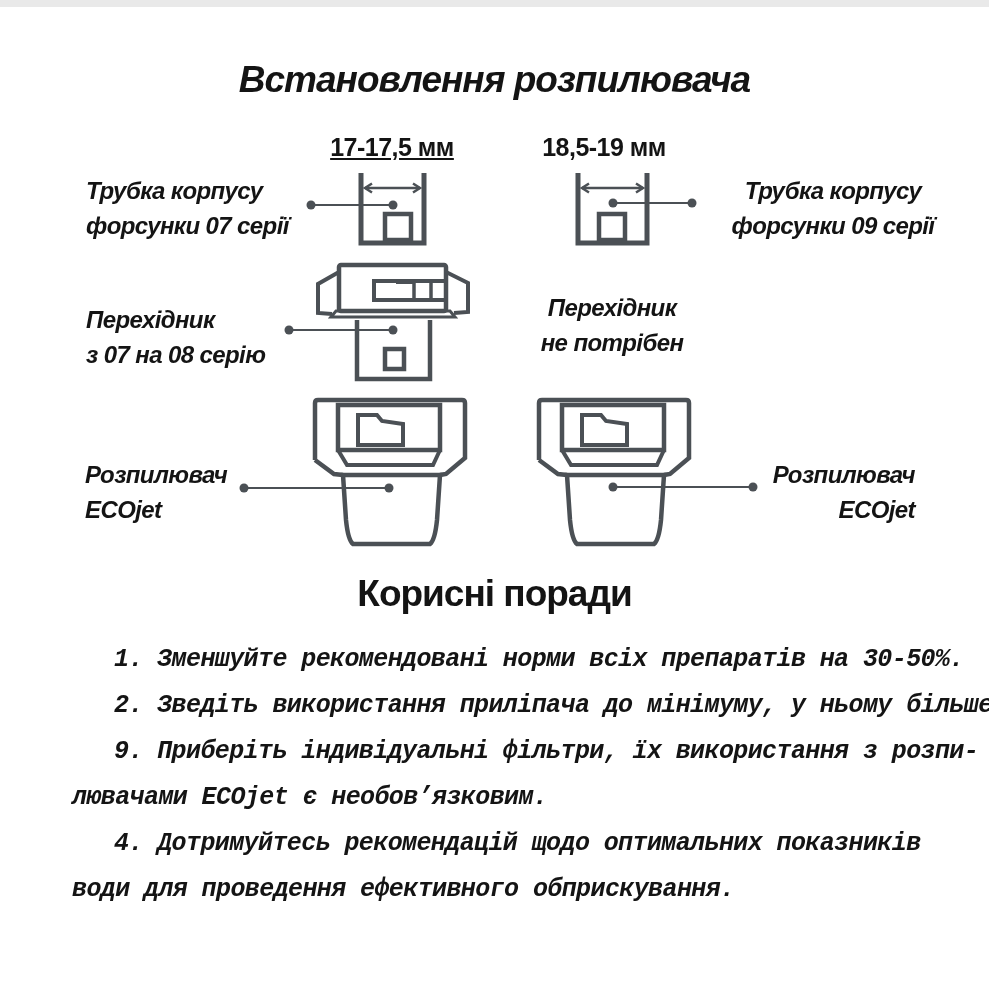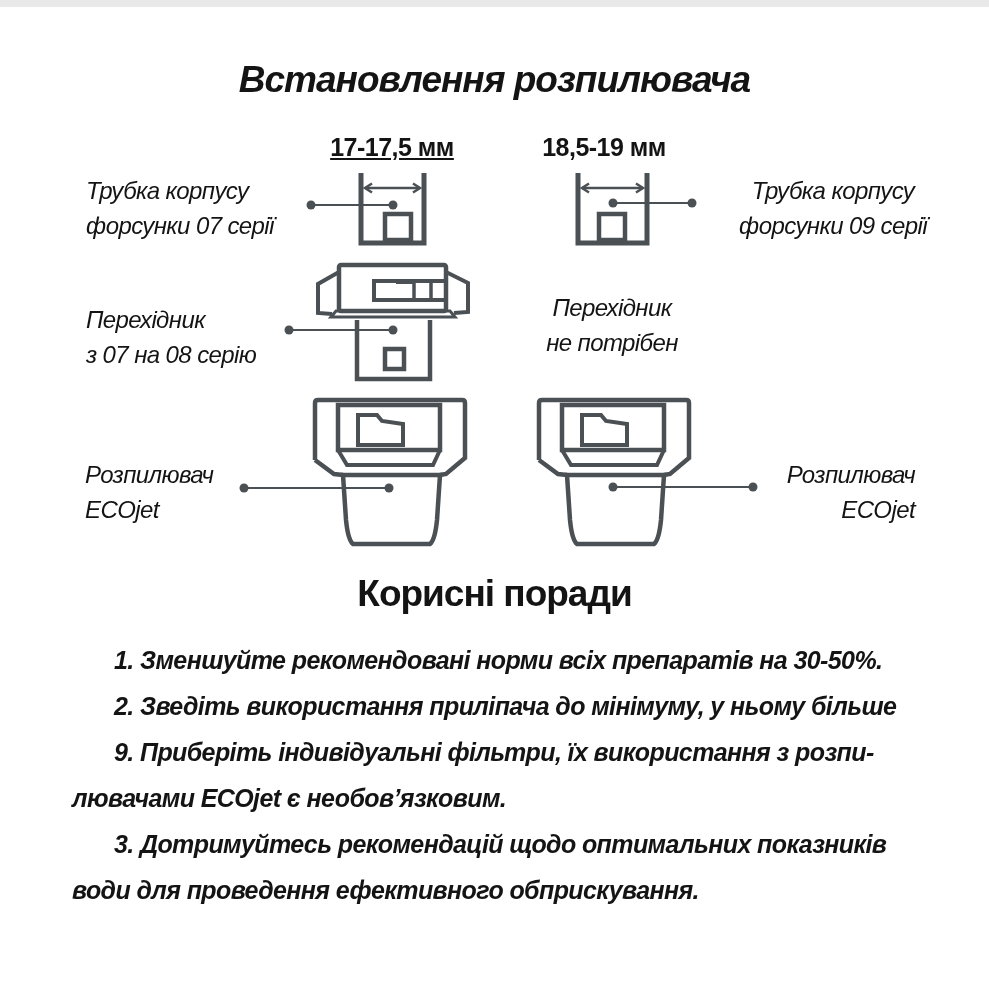--- a/index.html
+++ b/index.html
@@ -44,21 +44,21 @@
     font-weight: bold;
     letter-spacing: -0.5px;
     white-space: nowrap;
   }
   .meas-left  { left: 292px; top: 126px; text-decoration: underline; }
   .meas-right { left: 504px; top: 126px; }
   .lbl {
     position: absolute;
     font-size: 24px;
     line-height: 35px;
-    font-weight: normal;
+    font-weight: bold;
     font-style: italic;
     letter-spacing: -0.6px;
     white-space: nowrap;
   }
   .tube-lbl-left    { left: 86px;  top: 166px; text-align: left; }
   .tube-lbl-right   { left: 703px; top: 166px; width: 260px; text-align: center; }
   .adapter-lbl-left { left: 86px;  top: 295px; text-align: left; }
   .adapter-lbl-right{ left: 502px; top: 283px; width: 220px; text-align: center; }
   .sprayer-lbl-left { left: 85px;  top: 450px; text-align: left; }
   .sprayer-lbl-right{ left: 715px; top: 450px; width: 200px; text-align: right; }
@@ -75,20 +75,21 @@
   .tips {
     position: absolute;
     left: 72px;
     top: 630px;
     width: 860px;
     font-size: 25px;
     line-height: 46px;
     font-weight: bold;
     font-style: italic;
     letter-spacing: -0.6px;
+    font-family: Liberation Mono, monospace;
   }
   .tip-line { white-space: nowrap; }
   .tip-line.first { padding-left: 42px; }
 </style>
 </head>
 <body>
 
 <div class="page">
 
   <h1 class="page-title">Встановлення розпилювача</h1>
@@ -204,17 +205,17 @@
     <div>Розпилювач</div>
     <div>ECOjet</div>
   </div>
 
   <h2 class="tips-heading">Корисні поради</h2>
   <div class="tips">
     <div class="tip-line first">1. Зменшуйте рекомендовані норми всіх препаратів на 30-50%.</div>
     <div class="tip-line first">2. Зведіть використання приліпача до мінімуму, у ньому більше</div>
     <div class="tip-line first">9. Приберіть індивідуальні фільтри, їх використання з розпи-</div>
     <div class="tip-line">лювачами ECOjet є необов’язковим.</div>
-    <div class="tip-line first">3. Дотримуйтесь рекомендацій щодо оптимальних показників</div>
+    <div class="tip-line first">4. Дотримуйтесь рекомендацій щодо оптимальних показників</div>
     <div class="tip-line">води для проведення ефективного обприскування.</div>
   </div>
 
 </div>
 
 </body></html>

